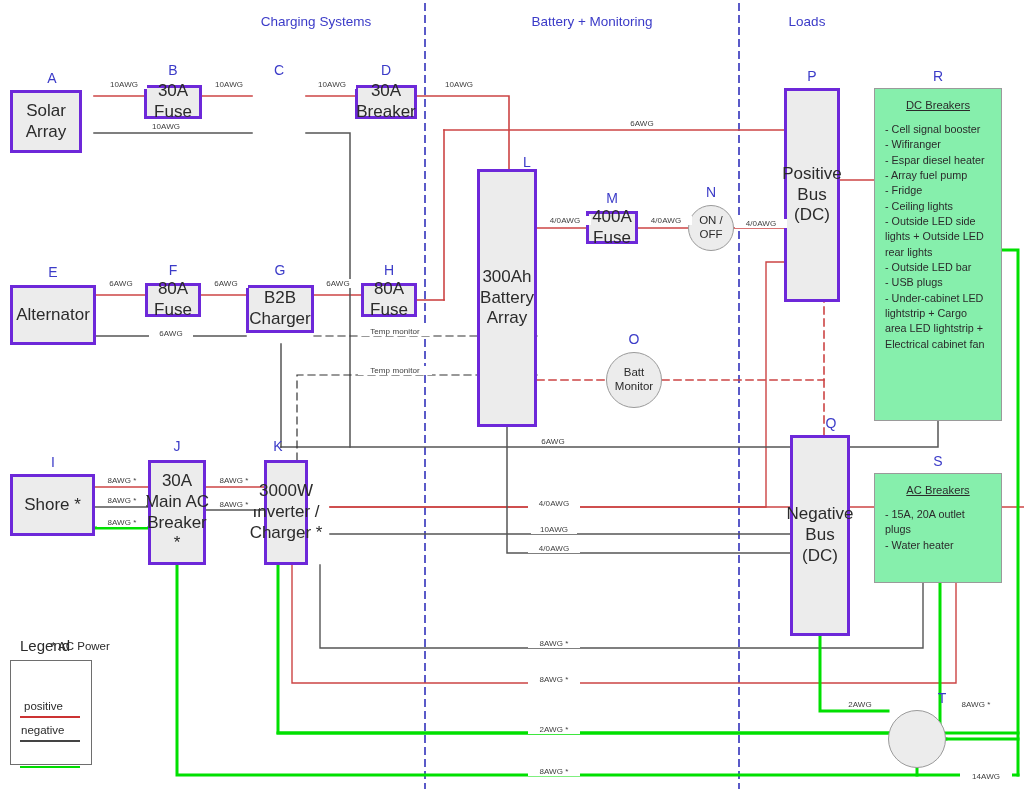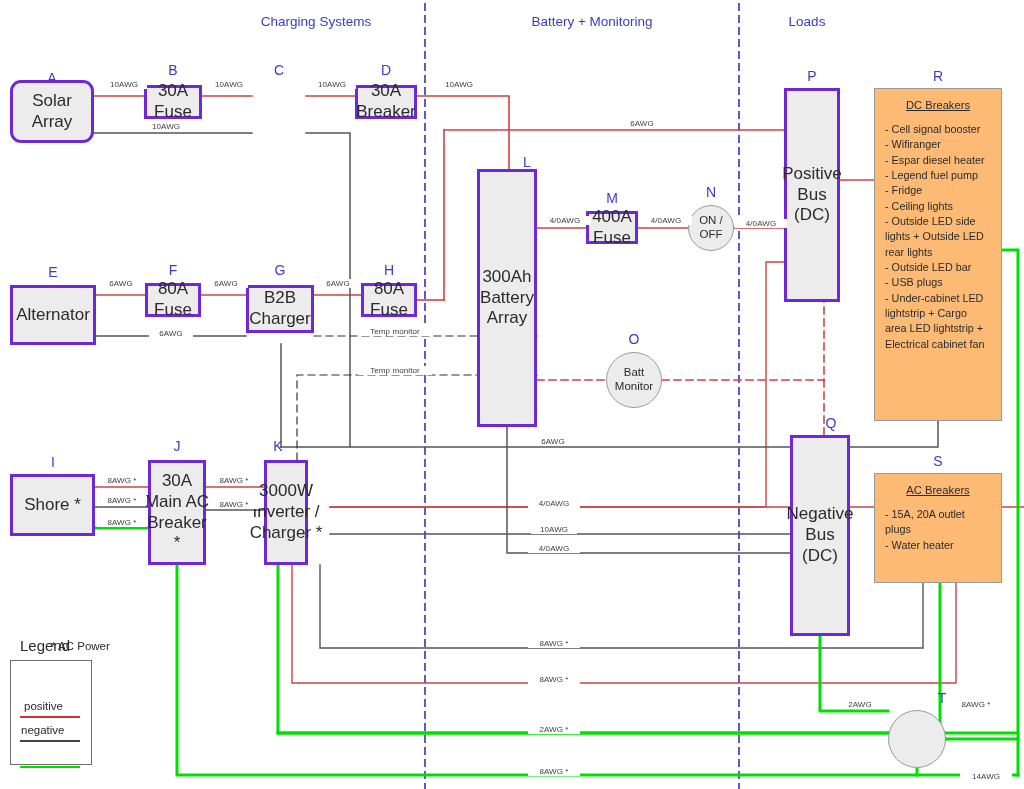--- a/index.html
+++ b/index.html
@@ -11,21 +11,21 @@
        display:flex;flex-direction:column;align-items:center;justify-content:center;
        font-size:17px;color:#2b2b2b;line-height:1.22;text-align:center;box-sizing:border-box;}
   .box .ln{display:block;white-space:nowrap;}
   .circle{position:absolute;background:#ececec;border:1px solid #9a9a9a;border-radius:50%;
        display:flex;flex-direction:column;align-items:center;justify-content:center;
        font-size:11.5px;color:#2b2b2b;line-height:1.2;text-align:center;box-sizing:border-box;}
   .refid{position:absolute;color:#3b3bc8;font-size:14px;text-align:center;width:40px;}
   .sectitle{position:absolute;color:#3b3bc8;font-size:13.5px;text-align:center;white-space:nowrap;}
   .wlabel{position:absolute;font-size:8px;color:#3d3d3d;white-space:nowrap;
        text-align:center;letter-spacing:.1px;background:#fff;padding:0 1px;}
-  .listbox{position:absolute;background:#fdba74;border:1px solid #9a9a9a;box-sizing:border-box;
+  .listbox{position:absolute;background:#86efac;border:1px solid #9a9a9a;box-sizing:border-box;
        font-size:10.8px;color:#2b2b2b;line-height:1.42;padding:9px 10px 8px 10px;}
   .listbox .hdr{text-align:center;text-decoration:underline;margin-bottom:8px;font-size:11.2px;}
   .listbox .li{display:block;}
   .legend-title{position:absolute;font-size:15px;color:#2b2b2b;}
   .legend-box{position:absolute;border:1px solid #6e6e6e;background:#fff;box-sizing:border-box;}
   .legend-row{position:absolute;font-size:11.5px;color:#2b2b2b;}
   .legend-rule{position:absolute;height:2px;}
 </style>
 </head>
 <body>
@@ -113,21 +113,21 @@
         <line x1="911" y1="757" x2="923" y2="757"></line>
       </g>
     </g>
   </svg>
 
   <div class="sectitle" style="left:246px;top:14px;width:140px;">Charging Systems</div>
   <div class="sectitle" style="left:512px;top:14px;width:160px;">Battery + Monitoring</div>
   <div class="sectitle" style="left:767px;top:14px;width:80px;">Loads</div>
 
   <div class="refid" style="left:32px;top:70px;">A</div>
-  <div class="box" style="left:10px;top:80px;width:84px;height:63px;border-radius:11px;">
+  <div class="box" style="left:10px;top:90px;width:72px;height:63px;">
     <span class="ln">Solar</span>
     <span class="ln">Array</span>
   </div>
 
   <div class="refid" style="left:153px;top:62px;">B</div>
   <div class="box" style="left:144px;top:85px;width:58px;height:34px;">
     <span class="ln">30A</span>
     <span class="ln">Fuse</span>
   </div>
 
@@ -223,21 +223,21 @@
 
   <div class="refid" style="left:922px;top:690px;">T</div>
   <div class="circle" style="left:888px;top:710px;width:58px;height:58px;"></div>
 
   <div class="refid" style="left:918px;top:68px;">R</div>
   <div class="listbox" style="left:874px;top:88px;width:128px;height:333px;">
     <div class="hdr">DC Breakers</div>
     <span class="li">- Cell signal booster</span>
     <span class="li">- Wifiranger</span>
     <span class="li">- Espar diesel heater</span>
-    <span class="li">- Legend fuel pump</span>
+    <span class="li">- Array fuel pump</span>
     <span class="li">- Fridge</span>
     <span class="li">- Ceiling lights</span>
     <span class="li">- Outside LED side lights + Outside LED rear lights</span>
     <span class="li">- Outside LED bar</span>
     <span class="li">- USB plugs</span>
     <span class="li">- Under-cabinet LED lightstrip + Cargo area LED lightstrip + Electrical cabinet fan</span>
   </div>
 
   <div class="refid" style="left:918px;top:453px;">S</div>
   <div class="listbox" style="left:874px;top:473px;width:128px;height:110px;">

